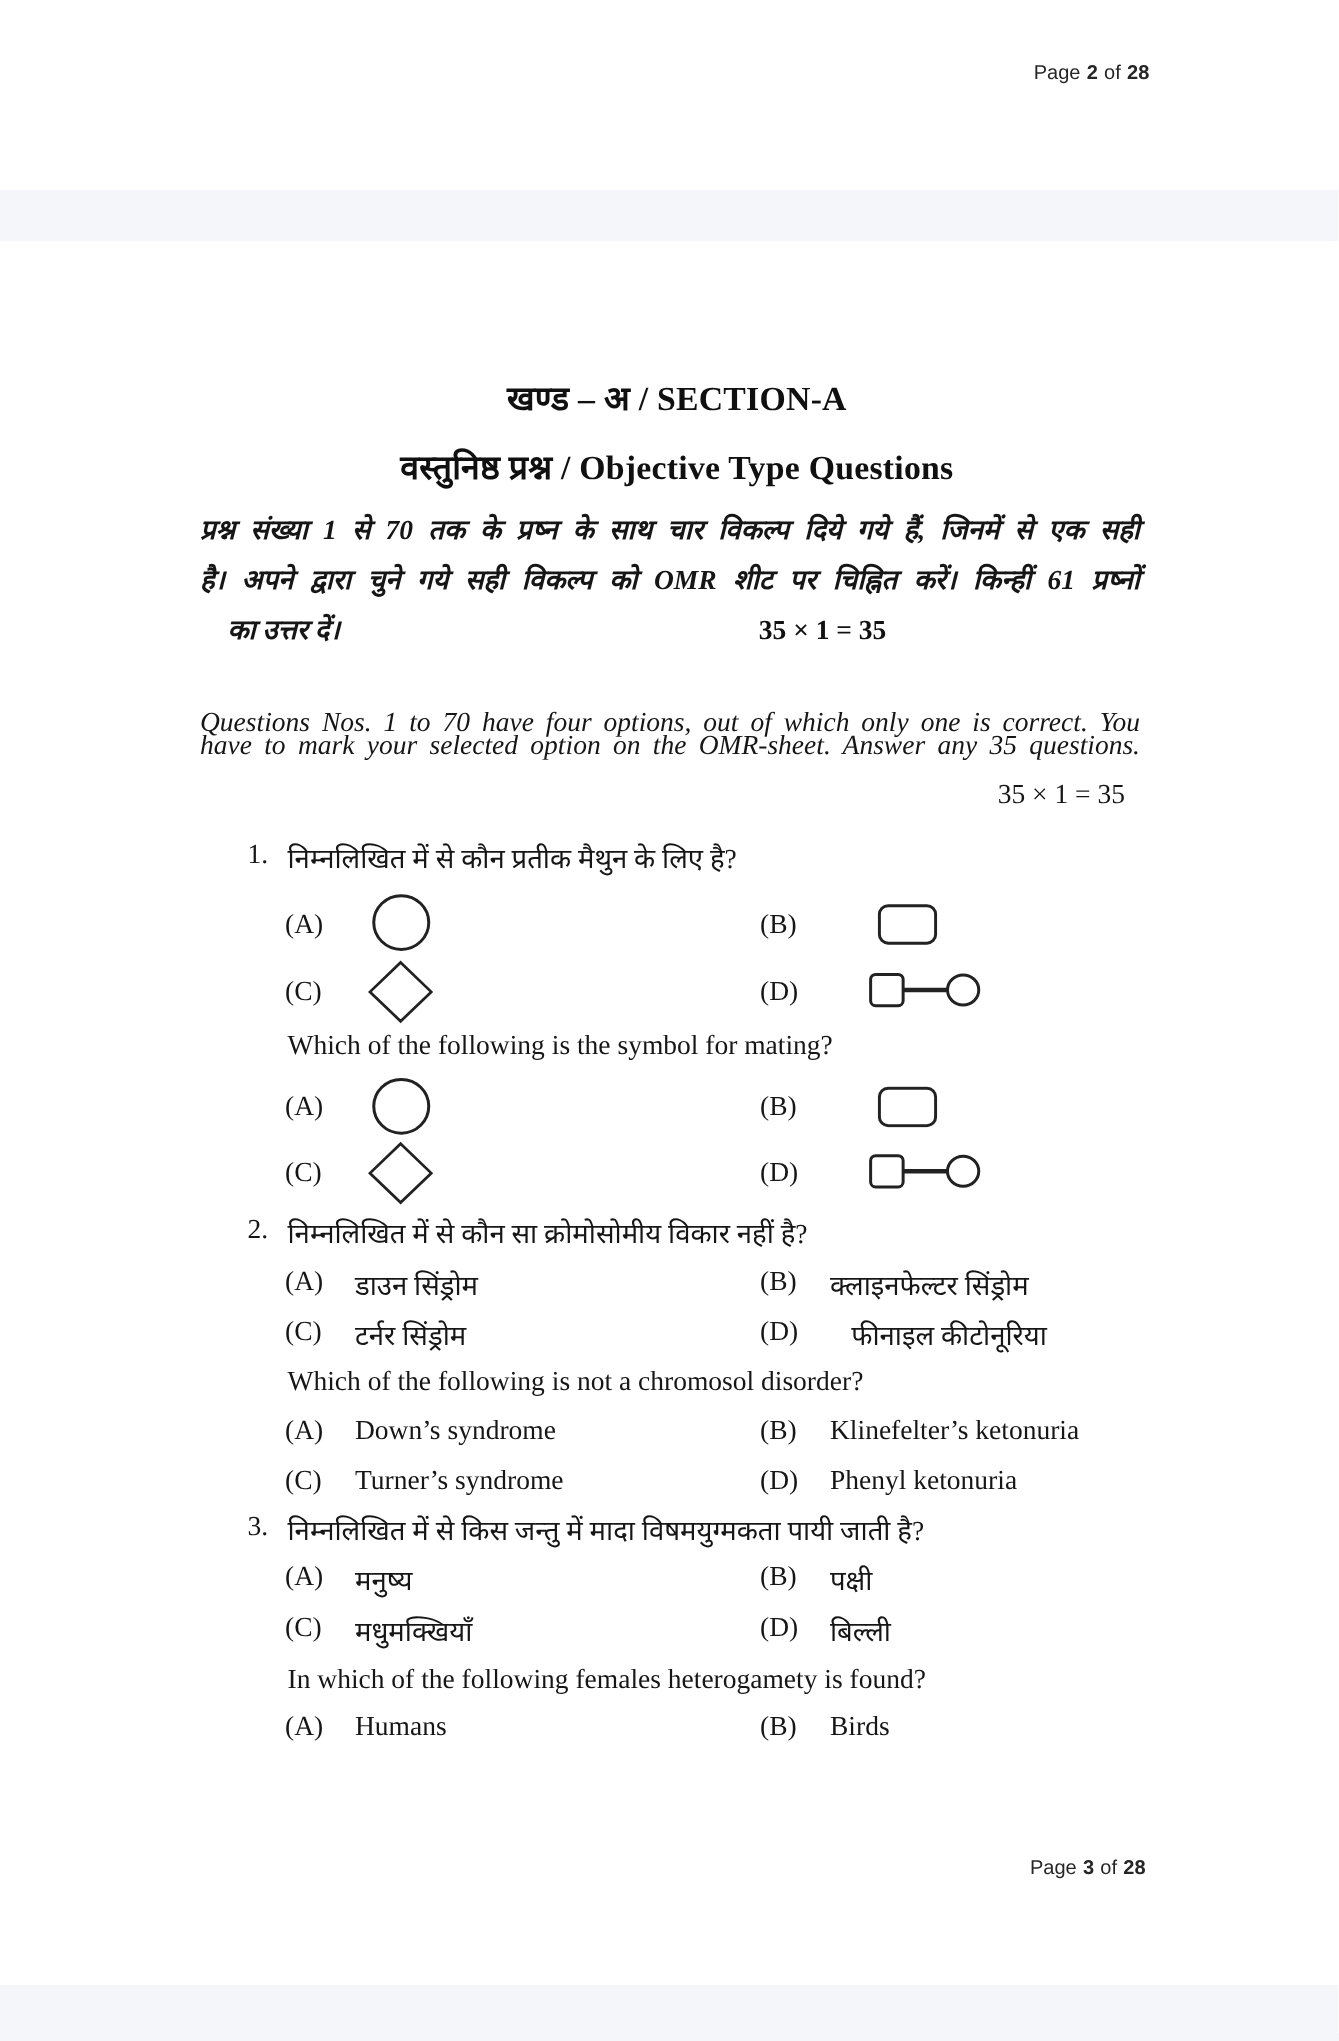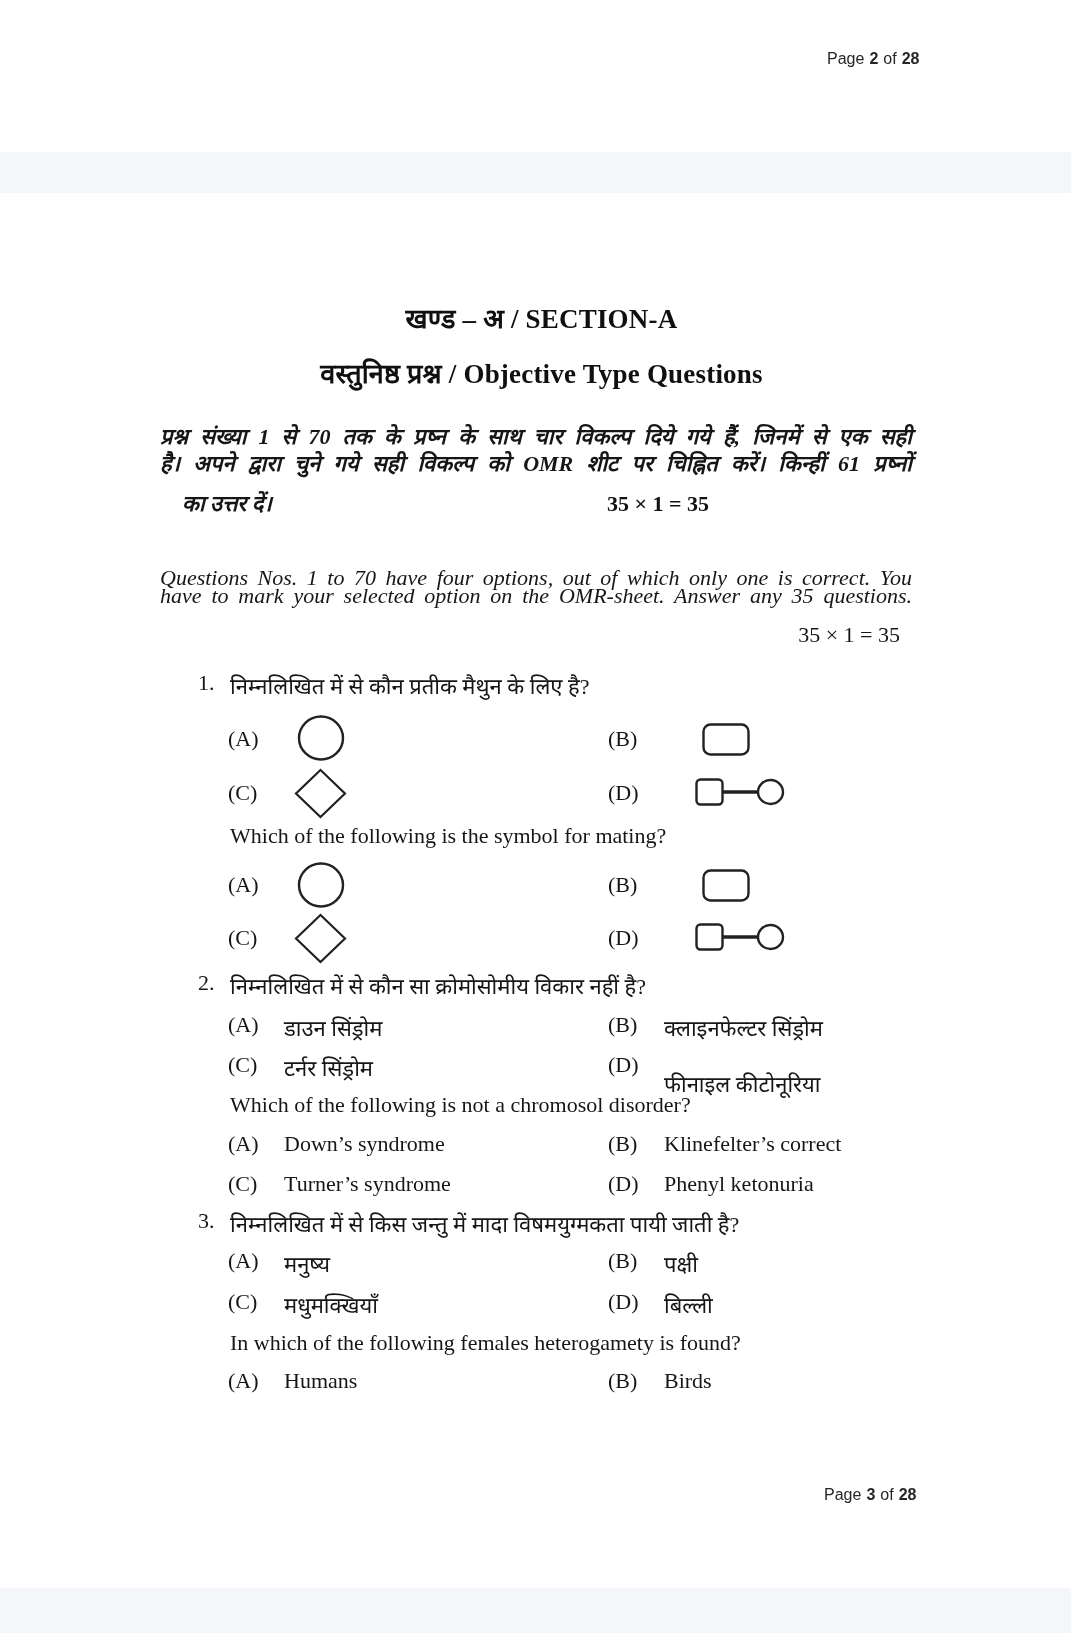--- a/index.html
+++ b/index.html
@@ -40,21 +40,21 @@
   <span>of</span>
   <span class="bold">28</span>
 </div>
 
 <div class="band" style="top:152px;height:41px;"></div>
 <div class="band" style="top:1588px;height:45px;"></div>
 
 <div class="title" style="top:299px;">खण्ड – अ / SECTION-A</div>
 <div class="title" style="top:354px;">वस्तुनिष्ठ प्रश्न / Objective Type Questions</div>
 
-<div class="ins hi-ins justline" style="left:160px;top:423px;">प्रश्न संख्या 1 से 70 तक के प्रष्न के साथ चार विकल्प दिये गये हैं, जिनमें से एक सही</div>
+<div class="ins hi-ins justline" style="left:160px;top:410px;">प्रश्न संख्या 1 से 70 तक के प्रष्न के साथ चार विकल्प दिये गये हैं, जिनमें से एक सही</div>
 <div class="ins hi-ins justline" style="left:160px;top:450px;">है। अपने द्वारा चुने गये सही विकल्प को OMR शीट पर चिह्नित करें। किन्हीं 61 प्रष्नों</div>
 <div class="ins hi-ins" style="left:160px;top:490px;margin-left:22px;">का उत्तर दें।</div>
 <div class="ins marks" style="left:607px;top:490px;">35 × 1 = 35</div>
 
 <div class="ins en-ins justline" style="left:160px;top:564px;font-style:italic;">Questions Nos. 1 to 70 have four options, out of which only one is correct. You</div>
 <div class="ins en-ins justline" style="left:160px;top:582px;">have to mark your selected option on the OMR-sheet. Answer any 35 questions.</div>
 <div class="ins marks-en" style="left:160px;top:621px;width:740px;text-align:right;">35 × 1 = 35</div>
 
 <div class="qnum" style="left:198px;top:670px;">1.</div>
 <div class="qtext" style="left:230px;top:670px;text-align:center;">निम्नलिखित में से कौन प्रतीक मैथुन के लिए है?</div>
@@ -131,30 +131,30 @@
 <div class="optrow" style="top:1012px;height:36px;">
   <span class="optlabel" style="left:228px;top:0;">(A)</span>
   <span class="opttext" style="left:284px;top:0;">डाउन सिंड्रोम</span>
   <span class="optlabel" style="left:608px;top:0;">(B)</span>
   <span class="opttext" style="left:664px;top:0;">क्लाइनफेल्टर सिंड्रोम</span>
 </div>
 <div class="optrow" style="top:1052px;height:36px;">
   <span class="optlabel" style="left:228px;top:0;">(C)</span>
   <span class="opttext" style="left:284px;top:0;text-align:right;">टर्नर सिंड्रोम</span>
   <span class="optlabel" style="left:608px;top:0;">(D)</span>
-  <span class="opttext" style="left:664px;top:0;margin-top:16px;">फीनाइल कीटोनूरिया</span>
+  <span class="opttext" style="left:681px;top:0;">फीनाइल कीटोनूरिया</span>
 </div>
 
 <div class="qtext" style="left:230px;top:1092px;">Which of the following is not a chromosol disorder?</div>
 
 <div class="optrow" style="top:1131px;height:36px;">
   <span class="optlabel" style="left:228px;top:0;">(A)</span>
   <span class="opttext" style="left:284px;top:0;">Down’s syndrome</span>
   <span class="optlabel" style="left:608px;top:0;">(B)</span>
-  <span class="opttext" style="left:664px;top:0;">Klinefelter’s correct</span>
+  <span class="opttext" style="left:664px;top:0;">Klinefelter’s ketonuria</span>
 </div>
 <div class="optrow" style="top:1171px;height:36px;">
   <span class="optlabel" style="left:228px;top:0;">(C)</span>
   <span class="opttext" style="left:284px;top:0;">Turner’s syndrome</span>
   <span class="optlabel" style="left:608px;top:0;">(D)</span>
   <span class="opttext" style="left:664px;top:0;">Phenyl ketonuria</span>
 </div>
 
 <div class="qnum" style="left:198px;top:1208px;">3.</div>
 <div class="qtext" style="left:230px;top:1208px;">निम्नलिखित में से किस जन्तु में मादा विषमयुग्मकता पायी जाती है?</div>

